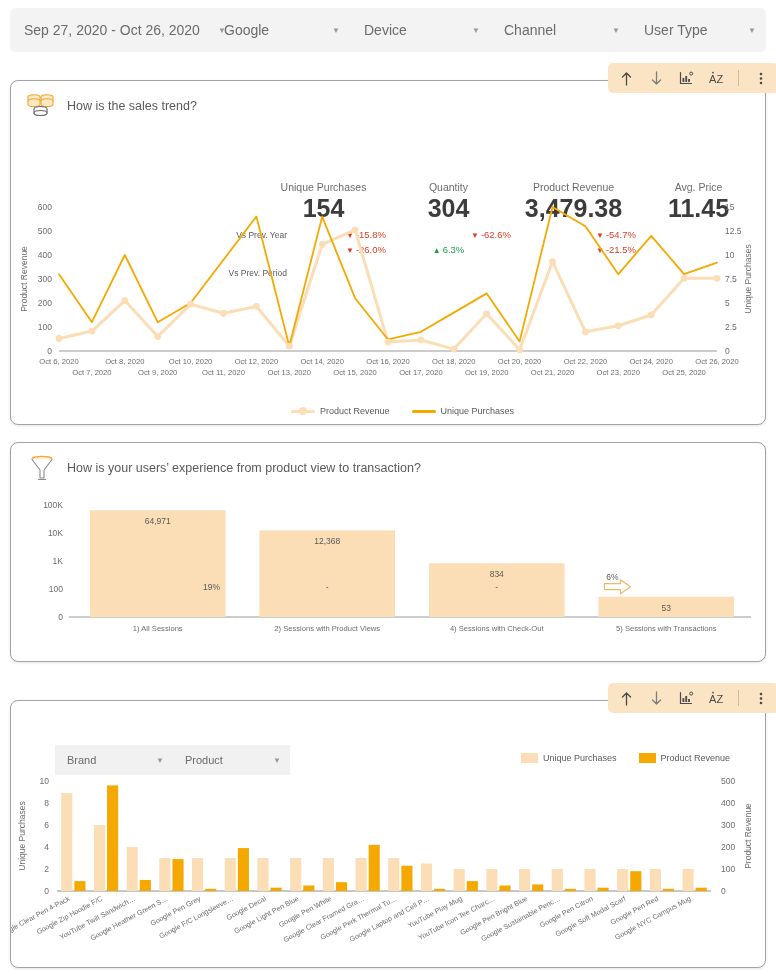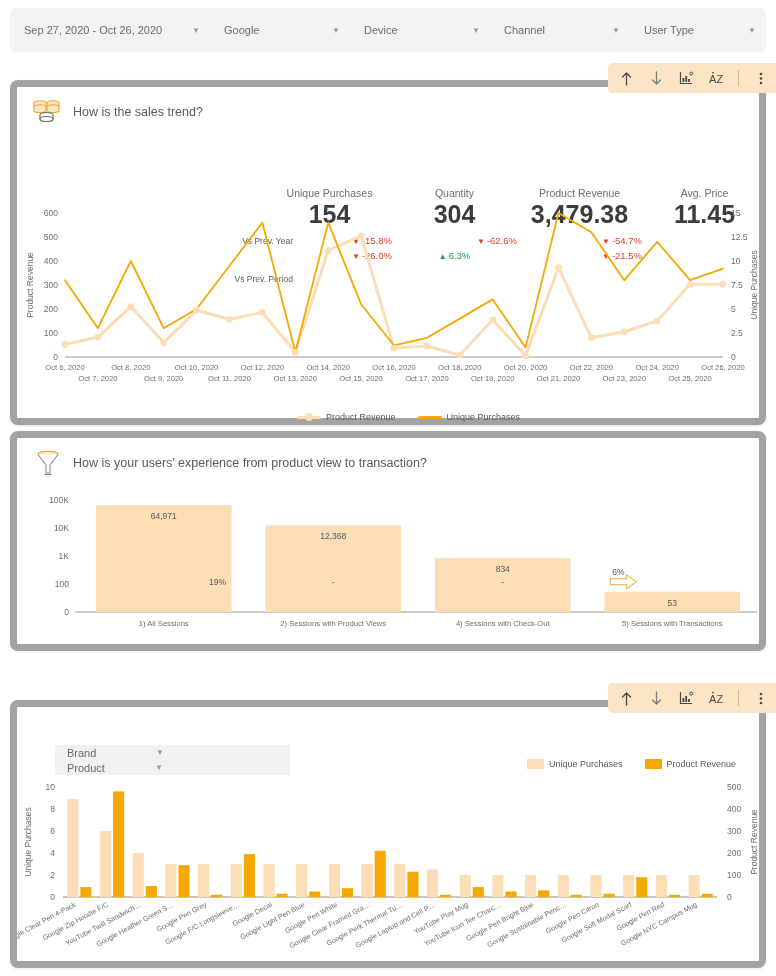--- a/index.html
+++ b/index.html
@@ -15,31 +15,31 @@
   
   .filterbar {
     position: absolute; left: 10px; top: 8px; width: 756px; height: 44px;
     background: #f3f3f3; border-radius: 6px;
     display: flex; align-items: center;
   }
   .filter {
     display: flex; align-items: center; justify-content: space-between;
     height: 100%; padding: 0 10px 0 14px;
   }
-  .filter-label { font-size: 11px; color: #6b6b6b; white-space: nowrap; }
+  .filter-label { font-size: 14px; color: #6b6b6b; white-space: nowrap; }
   .caret { font-size: 8px; color: #9a9a9a; margin-left: 18px; }
 
   
   .card {
     position: absolute; background: #fff; border-radius: 8px;
-    border: 7px solid #a3a3a3;
+    border: 1px solid #a3a3a3;
     box-shadow: 0 1px 3px rgba(0,0,0,0.10);
   }
   .card1 { left: 10px; top: 80px; width: 756px; height: 345px; }
-  .card2 { left: 10px; top: 431px; width: 756px; height: 220px; }
+  .card2 { left: 10px; top: 442px; width: 756px; height: 220px; }
   .card3 { left: 10px; top: 700px; width: 756px; height: 268px; }
 
   
   .toolbar {
     position: absolute; height: 30px; background: #fbe4c4;
     border-radius: 5px; display: flex; align-items: center;
     padding: 0 10px; gap: 13px; z-index: 5;
   }
   .tb1 { left: 608px; top: 63px; }
   .tb3 { left: 608px; top: 683px; }
@@ -79,21 +79,21 @@
   
   .legend { display: flex; align-items: center; gap: 22px; font-size: 9px; color: #5a5a5a; }
   .lg-item { display: flex; align-items: center; gap: 5px; }
   .lg-line { width: 24px; height: 3px; border-radius: 2px; position: relative; }
   .lg-dot { position: absolute; left: 8px; top: -2.5px; width: 8px; height: 8px; border-radius: 50%; }
   .lg-box { width: 17px; height: 10px; }
 
   
   .selectrow {
     position: absolute; left: 55px; top: 745px; width: 235px; height: 30px;
-    background: #f1f1f1; border-radius: 0; display: flex; align-items: flex-start; flex-direction: column;
+    background: #f1f1f1; border-radius: 0; display: flex; align-items: flex-start;
   }
   .sel { display: flex; align-items: center; justify-content: space-between;
          height: 100%; padding: 0 9px 0 12px; }
   .sel-label { font-size: 11px; color: #6b6b6b; }
 </style>
 </head>
 <body>
 
 <div class="page">
 

